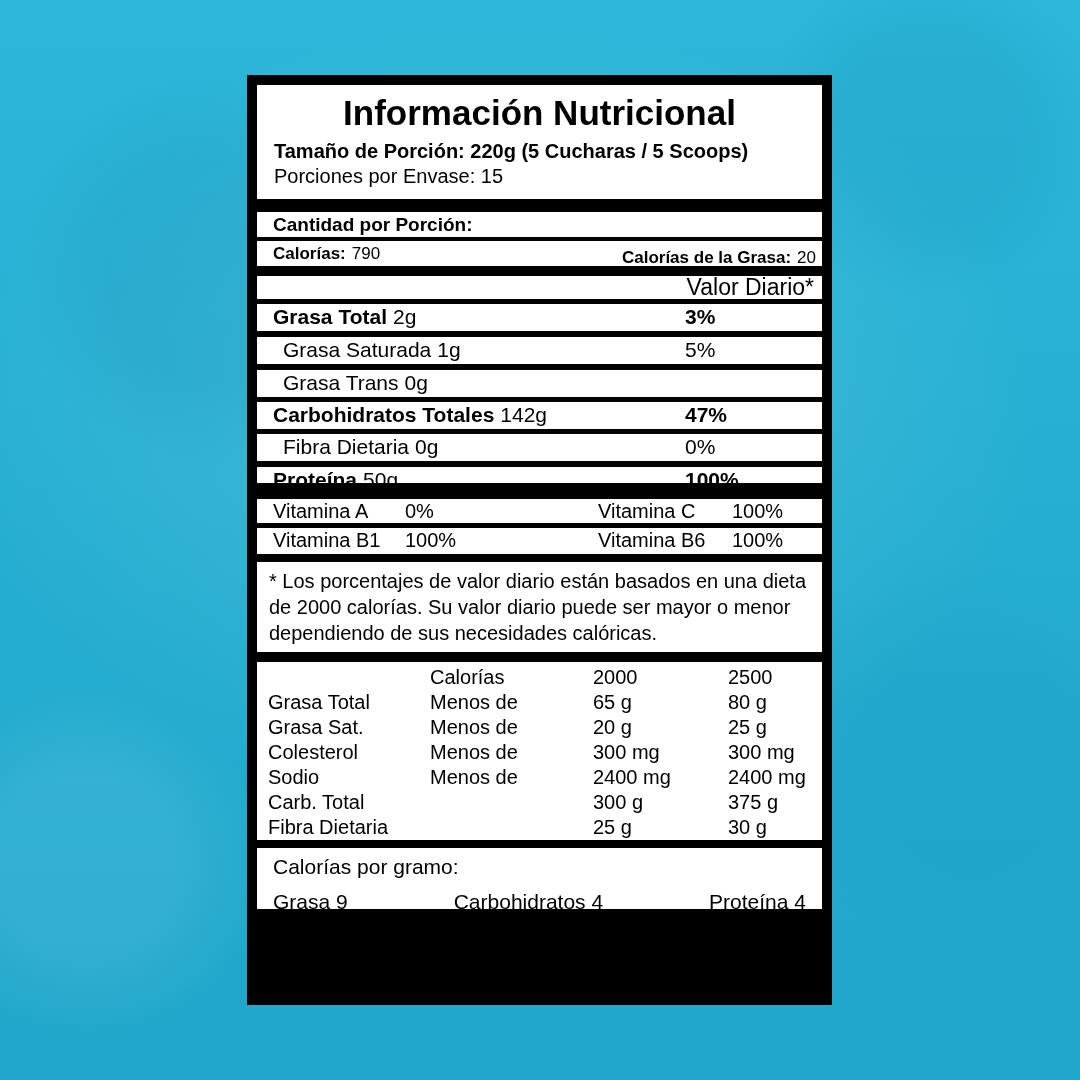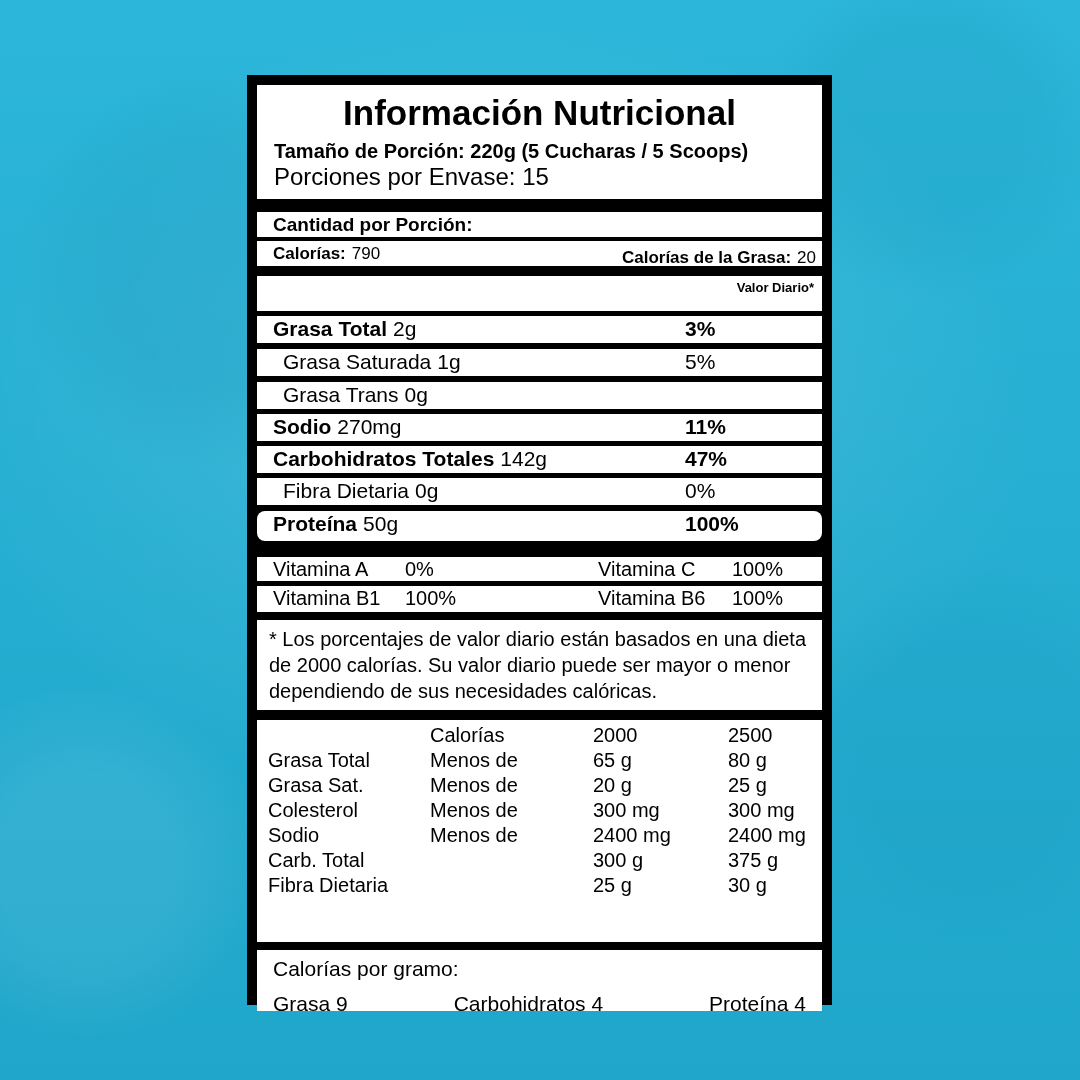--- a/index.html
+++ b/index.html
@@ -20,45 +20,45 @@
   }
   .label{
     position:absolute;left:247px;top:75px;width:585px;height:930px;
     background:#000;box-sizing:border-box;padding:10px 10px 7px 10px;
   }
   .row{background:#fff;position:relative;box-sizing:border-box;}
   
   .hdr{height:114px;}
   .title{font-size:35px;font-weight:bold;text-align:center;padding-top:9px;line-height:38px;}
   .serv1{font-size:20px;padding-left:17px;margin-top:7px;line-height:25px;font-weight:bold;}
-  .serv2{font-size:24px;padding-left:17px;line-height:25px;}
+  .serv2{font-size:20px;padding-left:17px;line-height:25px;}
   
   .amt-hdr{margin-top:13px;height:25px;line-height:25px;font-size:19px;font-weight:bold;padding-left:16px;}
   .cal-row{margin-top:4px;height:25px;line-height:25px;font-size:17px;padding-left:16px;}
   .cal-right{position:absolute;right:6px;top:4px;}
   .b{font-weight:bold;}
   .val{margin-left:6px;font-weight:normal;}
   
-  .vd-row{margin-top:10px;height:35px;line-height:23px;font-size:13px;font-weight:bold;text-align:right;padding-right:8px;}
+  .vd-row{margin-top:10px;height:23px;line-height:23px;font-size:23px;font-weight:normal;text-align:right;padding-right:8px;}
   
   .nut{margin-top:5px;height:27px;line-height:25px;font-size:21px;padding-left:16px;}
-  .nut.last{margin-top:6px;height:30px;line-height:26px;border-radius:8px;}
+  .nut.last{margin-top:6px;height:16px;line-height:26px;}
   .nut.indent{padding-left:26px;}
   .nut .dv{position:absolute;left:428px;top:0;}
   .nut.bold .name,.nut.bold .dv{font-weight:bold;}
   
   .vit{height:24px;line-height:24px;font-size:20px;}
   .vit.first{margin-top:16px;}
   .vit.second{margin-top:5px;height:26px;line-height:25px;}
   .vit span{position:absolute;top:0;}
   .v1{left:16px;} .v2{left:148px;} .v3{left:341px;} .v4{left:475px;}
   
   .foot{margin-top:8px;height:90px;padding:6px 12px;font-size:20px;line-height:26px;}
   
-  .ref{margin-top:10px;height:222px;padding:3px 0 0 11px;font-size:20px;}
+  .ref{margin-top:10px;height:178px;padding:3px 0 0 11px;font-size:20px;}
   .ref-row{display:grid;grid-template-columns:162px 163px 135px auto;height:25px;line-height:25px;}
   
   .cpg{margin-top:8px;height:61px;padding:6px 16px 0 16px;font-size:21px;}
   .cpg-line{line-height:25px;}
   .cpg-items{display:flex;justify-content:space-between;margin-top:10px;line-height:25px;}
 </style>
 </head>
 <body>
 
 <div class="canvas">
@@ -86,24 +86,20 @@
       <span class="name">Grasa Total</span><span class="val">2g</span>
       <span class="dv">3%</span>
     </div>
     <div class="row nut indent" style="margin-top:6px;">
       <span class="name">Grasa Saturada</span><span class="val">1g</span>
       <span class="dv">5%</span>
     </div>
     <div class="row nut indent" style="margin-top:6px;">
       <span class="name">Grasa Trans</span><span class="val">0g</span>
       <span class="dv"></span>
-    </div>
-    <div class="row nut bold">
-      <span class="name">Sodio</span><span class="val">270mg</span>
-      <span class="dv">11%</span>
     </div>
     <div class="row nut bold">
       <span class="name">Carbohidratos Totales</span><span class="val">142g</span>
       <span class="dv">47%</span>
     </div>
     <div class="row nut indent">
       <span class="name">Fibra Dietaria</span><span class="val">0g</span>
       <span class="dv">0%</span>
     </div>
     <div class="row nut bold last">

